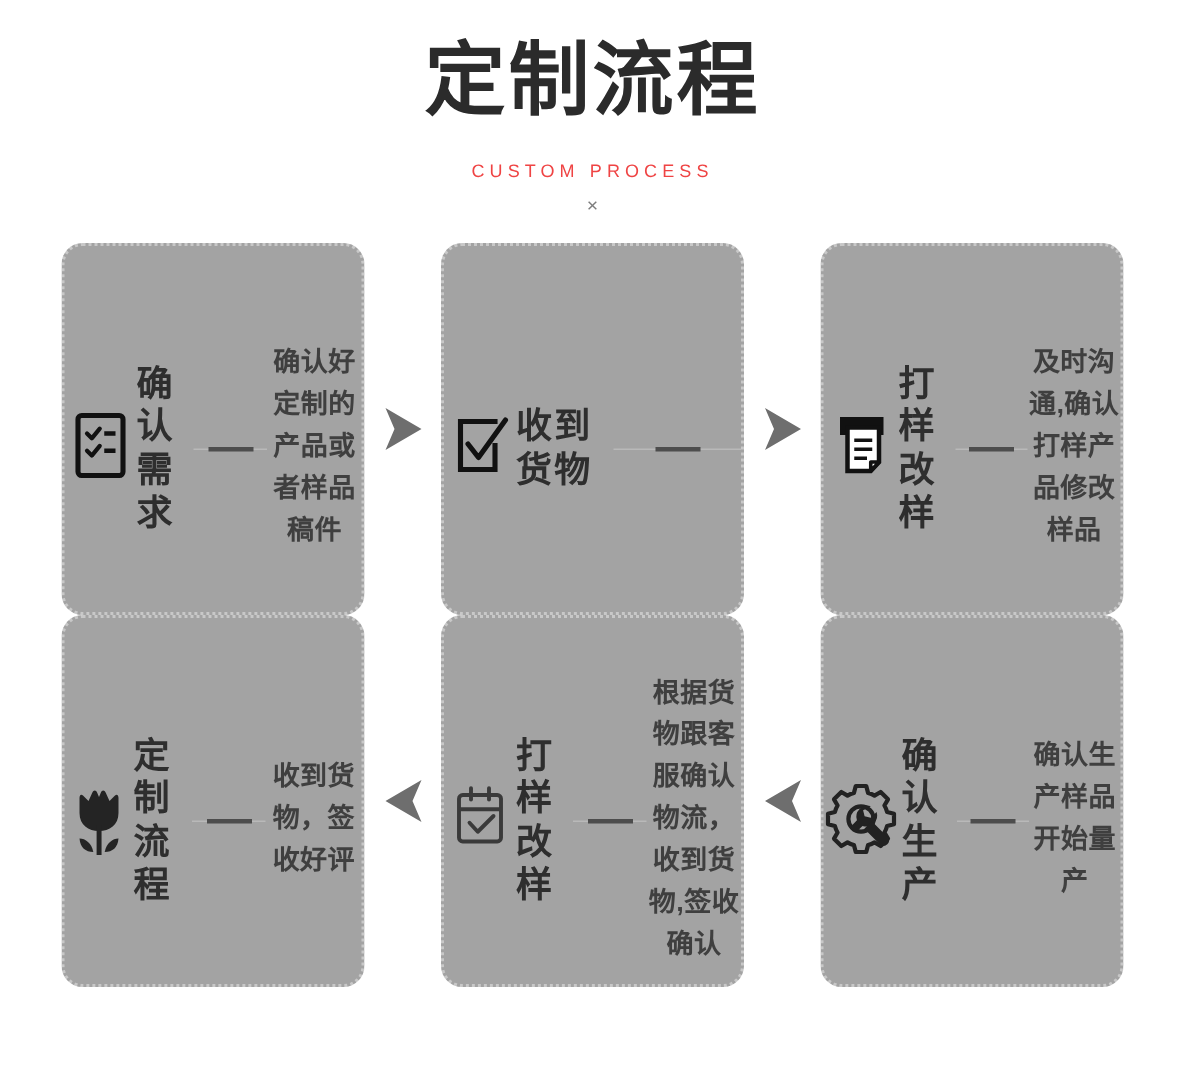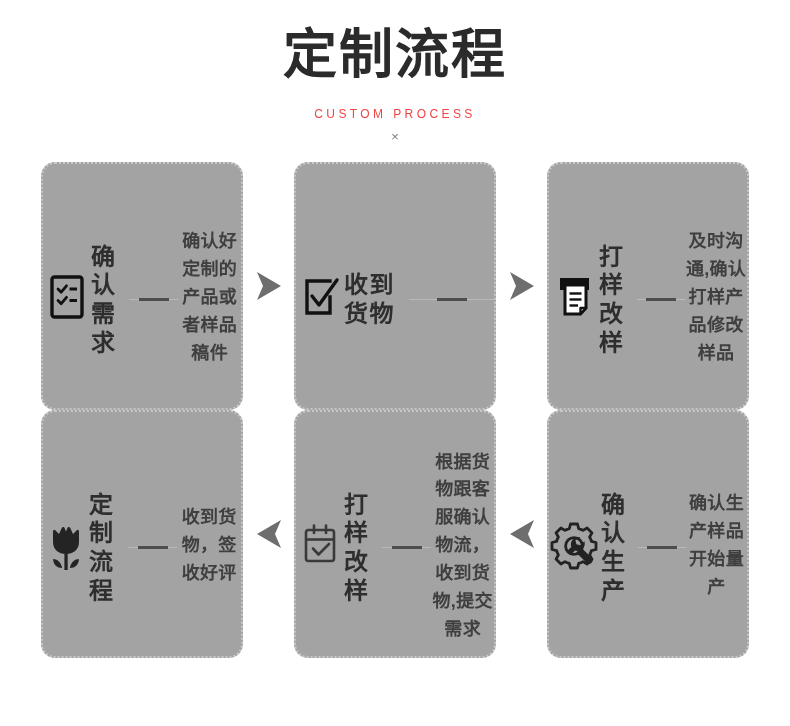--- a/index.html
+++ b/index.html
@@ -256,21 +256,21 @@
           <svg width="48" height="52" viewBox="0 0 48 52" aria-hidden="true">
             <rect x="10" y="10" width="28" height="31" rx="2.5" ry="2.5" fill="none" stroke="#3a3a3a" stroke-width="2.6"></rect>
             <line x1="10" y1="19.5" x2="38" y2="19.5" stroke="#3a3a3a" stroke-width="2.6"></line>
             <line x1="18" y1="5.5" x2="18" y2="13" stroke="#3a3a3a" stroke-width="2.6" stroke-linecap="round"></line>
             <line x1="30" y1="5.5" x2="30" y2="13" stroke="#3a3a3a" stroke-width="2.6" stroke-linecap="round"></line>
             <polyline points="17,28.5 22.5,34.5 33,24" fill="none" stroke="#3a3a3a" stroke-width="2.6" stroke-linecap="round" stroke-linejoin="round"></polyline>
           </svg>
         </div>
         <div class="card-title">打样改样</div>
         <div class="card-rule"></div>
-        <div class="card-desc">根据货物跟客服确认物流，收到货物,提交需求</div>
+        <div class="card-desc">根据货物跟客服确认物流，收到货物,签收确认</div>
       </div>
 
       <div class="arrow-h">
         <svg class="arrow-glyph" width="30" height="32" viewBox="0 0 30 32" aria-hidden="true">
           <path d="M27 2 L3 16 L27 30 L21 16 Z" fill="#6e6e6e"></path>
         </svg>
       </div>
 
       <div class="card">
         <div class="card-icon">

